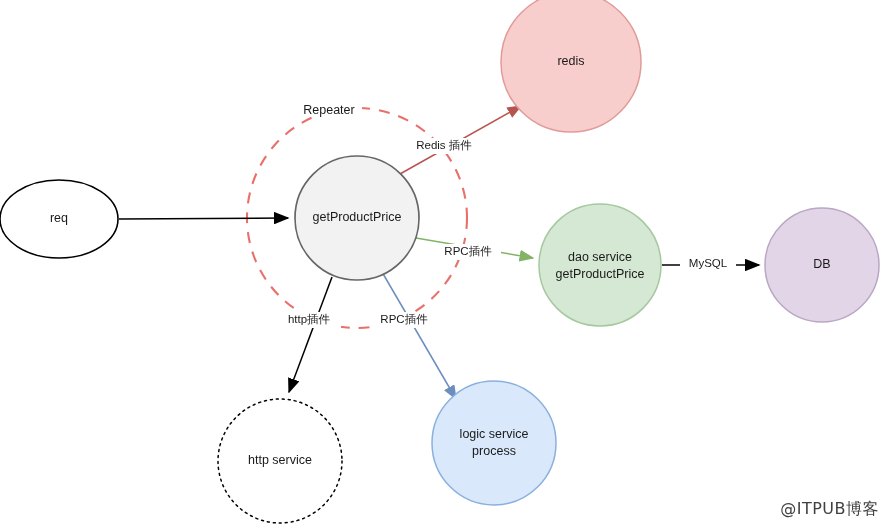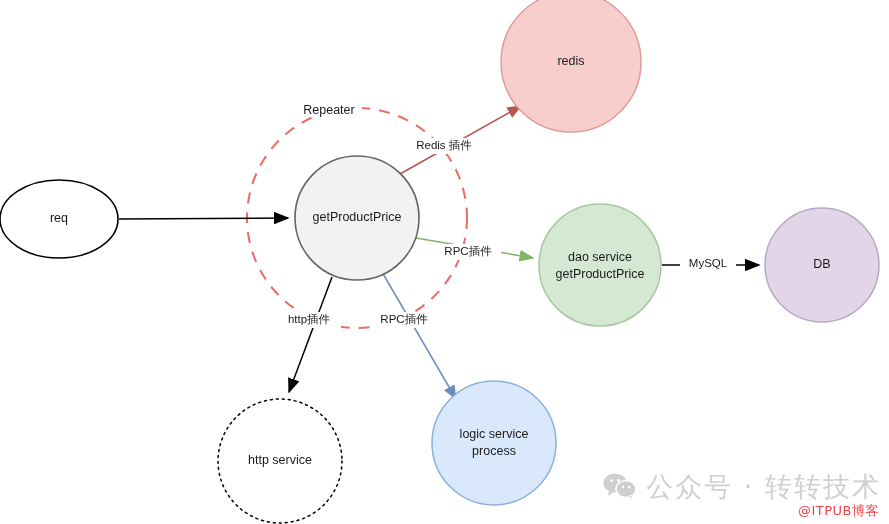--- a/index.html
+++ b/index.html
@@ -64,22 +64,22 @@
   }
   .watermark-text {
     font-family: "DejaVu Sans", sans-serif;
     font-size: 27px;
     color: #cfcfcf;
     letter-spacing: 2px;
     line-height: 1;
   }
   .watermark-sub {
     font-family: "DejaVu Sans", sans-serif;
-    font-size: 13px;
-    color: #ef4444;
+    font-size: 16px;
+    color: #404040;
     margin-top: 2px;
     margin-right: 2px;
     letter-spacing: 0.5px;
   }
   .wechat-icon {
     width: 34px;
     height: 28px;
     flex: none;
   }
 </style>
@@ -177,29 +177,16 @@
 
       <g>
         <circle cx="494" cy="443" r="62" fill="#dae8fc" stroke="#8ab0dd" stroke-width="1.5"></circle>
         <text class="node-label" x="494" y="435">logic service</text>
         <text class="node-label" x="494" y="452">process</text>
       </g>
     </g>
   </svg>
 
   <div class="watermark">
-    <div class="watermark-main">
-      <svg class="wechat-icon" viewBox="0 0 34 28">
-        <ellipse cx="12" cy="11" rx="11.5" ry="9.5" fill="#cfcfcf"></ellipse>
-        <path d="M6 18 L5 24 L11 20 Z" fill="#cfcfcf"></path>
-        <ellipse cx="23" cy="17" rx="10" ry="8.5" fill="#cfcfcf" stroke="#ffffff" stroke-width="1.6"></ellipse>
-        <path d="M28 23 L30 27 L25 25 Z" fill="#cfcfcf" stroke="#ffffff" stroke-width="1"></path>
-        <circle cx="8.5" cy="8.5" r="1.5" fill="#ffffff"></circle>
-        <circle cx="15.5" cy="8.5" r="1.5" fill="#ffffff"></circle>
-        <circle cx="20" cy="15" r="1.3" fill="#ffffff"></circle>
-        <circle cx="26" cy="15" r="1.3" fill="#ffffff"></circle>
-      </svg>
-      <div class="watermark-text">公众号 · 转转技术</div>
-    </div>
     <div class="watermark-sub">@ITPUB博客</div>
   </div>
 
 </div>
 
 </body></html>

